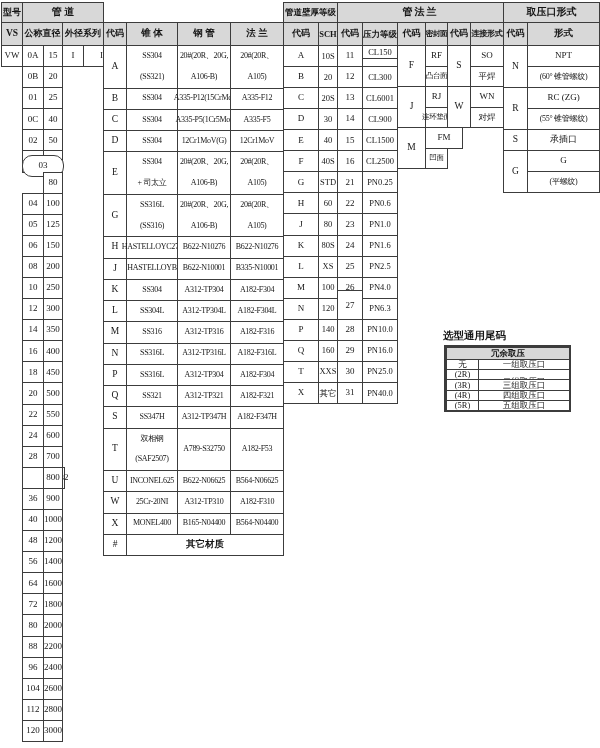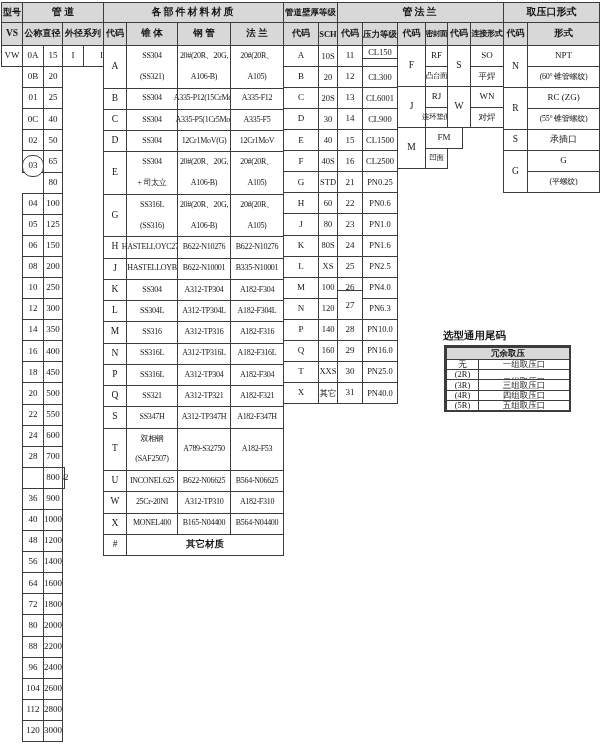--- a/index.html
+++ b/index.html
@@ -23,21 +23,20 @@
                border:2px solid #3c3c3c;pointer-events:none;}
 </style>
 </head>
 <body>
 
 <div id="canvas">
   <div id="tail-title">选型通用尾码</div>
   <div id="tail-border"></div>
 <div class="cell hdr b f9" style="left: 1px; top: 2px; width: 22px; height: 21px;">型号</div>
     <div class="cell hdr b f10" style="left: 22px; top: 2px; width: 82px; height: 21px;">管 道</div>
-    <div class="cell hdr b f10 ls2" style="left: 103px; top: 2px; width: 181px; height: 21px;">各部件材料材质</div>
     <div class="cell hdr b f85" style="left: 283px; top: 2px; width: 55px; height: 21px;">管道壁厚等级</div>
     <div class="cell hdr b f10" style="left: 503px; top: 2px; width: 97px; height: 21px;">取压口形式</div>
     <div class="cell hdr b f10 ls2" style="left: 337px; top: 2px; width: 167px; height: 21px;">管法兰</div>
     <div class="cell hdr b f95" style="left: 1px; top: 22px; width: 22px; height: 24px;">VS</div>
     <div class="cell hdr b f9" style="left: 22px; top: 22px; width: 41px; height: 24px;">公称直径</div>
     <div class="cell hdr b f9" style="left: 62px; top: 22px; width: 42px; height: 24px;">外径系列</div>
     <div class="cell hdr b f9" style="left: 103px; top: 22px; width: 24px; height: 24px;">代码</div>
     <div class="cell hdr b f95" style="left: 126px; top: 22px; width: 52px; height: 24px;">锥 体</div>
     <div class="cell hdr b f95" style="left: 177px; top: 22px; width: 54px; height: 24px;">钢 管</div>
     <div class="cell hdr b f95" style="left: 230px; top: 22px; width: 54px; height: 24px;">法 兰</div>
@@ -59,21 +58,21 @@
     <div class="cell f9" style="left: 22px; top: 66.09px; width: 22px; height: 22.09px;">0B</div>
     <div class="cell f9" style="left: 43px; top: 66.09px; width: 20px; height: 22.09px;">20</div>
     <div class="cell f9" style="left: 22px; top: 87.18px; width: 22px; height: 22.09px;">01</div>
     <div class="cell f9" style="left: 43px; top: 87.18px; width: 20px; height: 22.09px;">25</div>
     <div class="cell f9" style="left: 22px; top: 108.27px; width: 22px; height: 22.09px;">0C</div>
     <div class="cell f9" style="left: 43px; top: 108.27px; width: 20px; height: 22.09px;">40</div>
     <div class="cell f9" style="left: 22px; top: 129.36px; width: 22px; height: 22.09px;">02</div>
     <div class="cell f9" style="left: 43px; top: 129.36px; width: 20px; height: 22.09px;">50</div>
     <div class="cell f9" style="left: 22px; top: 150.45px; width: 22px; height: 22.09px;">0D</div>
     <div class="cell f9" style="left: 43px; top: 150.45px; width: 20px; height: 22.09px;">65</div>
-    <div class="cell f9" style="left: 22px; top: 155px; width: 22px; height: 22.09px; border-radius: 10px;">03</div>
+    <div class="cell f9" style="left: 22px; top: 155px; width: 42px; height: 22.09px; border-radius: 10px;">03</div>
     <div class="cell f9" style="left: 43px; top: 171.55px; width: 20px; height: 22.09px;">80</div>
     <div class="cell f9" style="left: 22px; top: 192.64px; width: 22px; height: 22.09px;">04</div>
     <div class="cell f9" style="left: 43px; top: 192.64px; width: 20px; height: 22.09px;">100</div>
     <div class="cell f9" style="left: 22px; top: 213.73px; width: 22px; height: 22.09px;">05</div>
     <div class="cell f9" style="left: 43px; top: 213.73px; width: 20px; height: 22.09px;">125</div>
     <div class="cell f9" style="left: 22px; top: 234.82px; width: 22px; height: 22.09px;">06</div>
     <div class="cell f9" style="left: 43px; top: 234.82px; width: 20px; height: 22.09px;">150</div>
     <div class="cell f9" style="left: 22px; top: 255.91px; width: 22px; height: 22.09px;">08</div>
     <div class="cell f9" style="left: 43px; top: 255.91px; width: 20px; height: 22.09px;">200</div>
     <div class="cell f9" style="left: 22px; top: 277px; width: 22px; height: 22.09px;">10</div>

